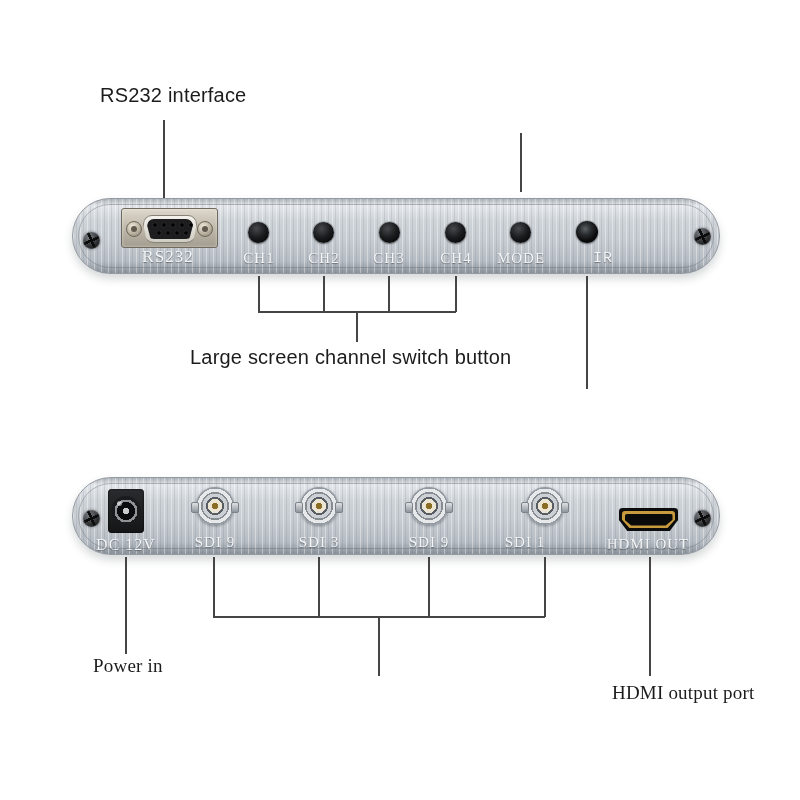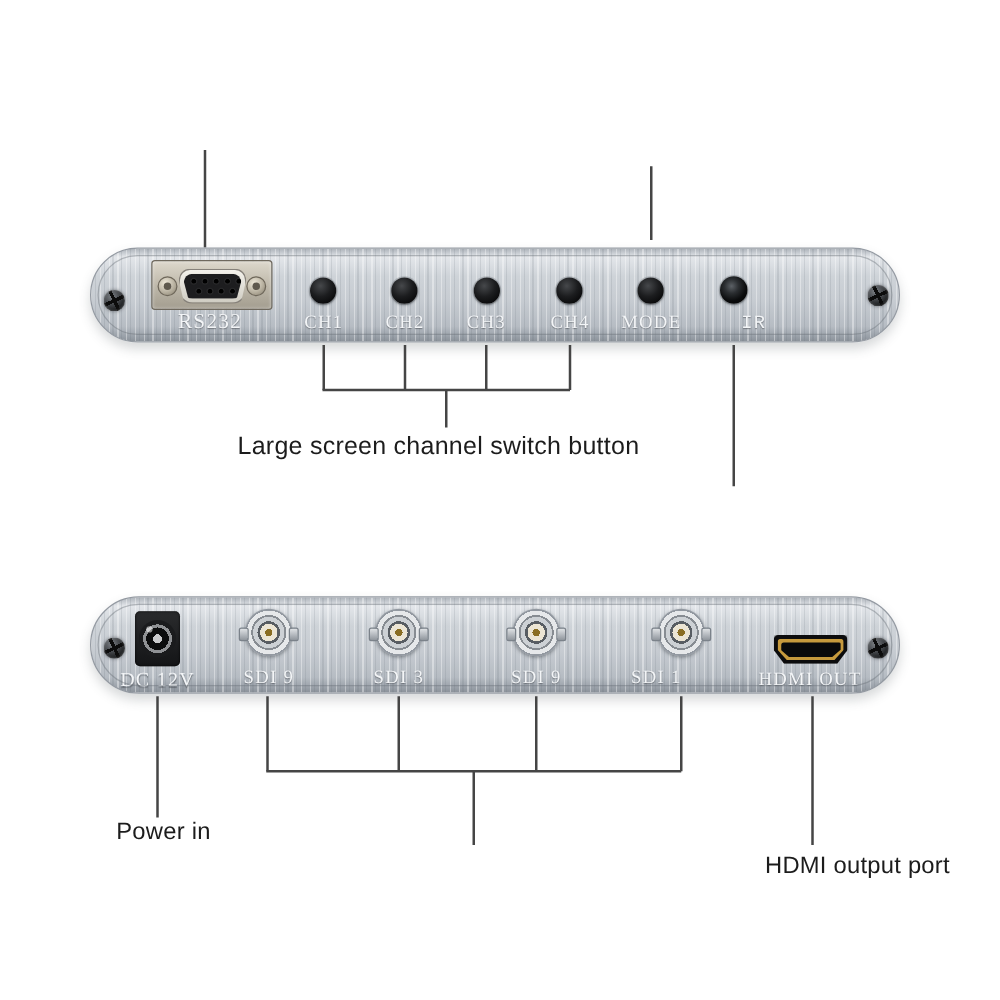--- a/index.html
+++ b/index.html
@@ -1,21 +1,21 @@
 <!DOCTYPE html>
 <html><head>
 <meta charset="utf-8">
 <style>
   html,body{margin:0;padding:0;background:#ffffff;}
   #stage{
     position:relative;width:800px;height:800px;background:#ffffff;overflow:hidden;
     font-family:"Liberation Sans",sans-serif;color:#1f1f1f;
   }
   .callout{position:absolute;font-size:20px;letter-spacing:.2px;white-space:nowrap;color:#1c1c1c;}
-  .callout.small{font-size:19px;}
+  .callout.small{font-size:19px;font-family:Liberation Serif, serif;}
   .cl{position:absolute;background:#454545;}
   .v{width:1.5px;}
   .h{height:1.5px;}
 
   
   .panel{
     position:absolute;left:72px;width:646px;border-radius:40px;
     border:1px solid #949aa2;
     background:
       repeating-linear-gradient(90deg, rgba(255,255,255,.38) 0 1px, rgba(255,255,255,0) 1px 3px,
@@ -123,20 +123,21 @@
   .hdmi::after{
     content:"";position:absolute;inset:5.5px;background:#0a0a0b;
     border-radius:2px;clip-path:polygon(0 0,100% 0,100% 52%,86% 100%,14% 100%,0 52%);
   }
 </style>
 </head>
 <body>
 
 <div id="stage">
 
+  <div class="callout" style="left:100px;top:84px;">RS232 interface</div>
 
   <div class="cl v" style="left:163px;top:120px;height:78px;"></div>
   <div class="cl v" style="left:520px;top:133px;height:59px;"></div>
 
   <div class="panel" style="top:198px;height:74px;">
     <div class="screw" style="left:10px;top:33px;"></div>
     <div class="screw" style="left:621px;top:29px;"></div>
 
     <div class="rs232-plate">
       <div class="nut" style="left:4px;"></div>

